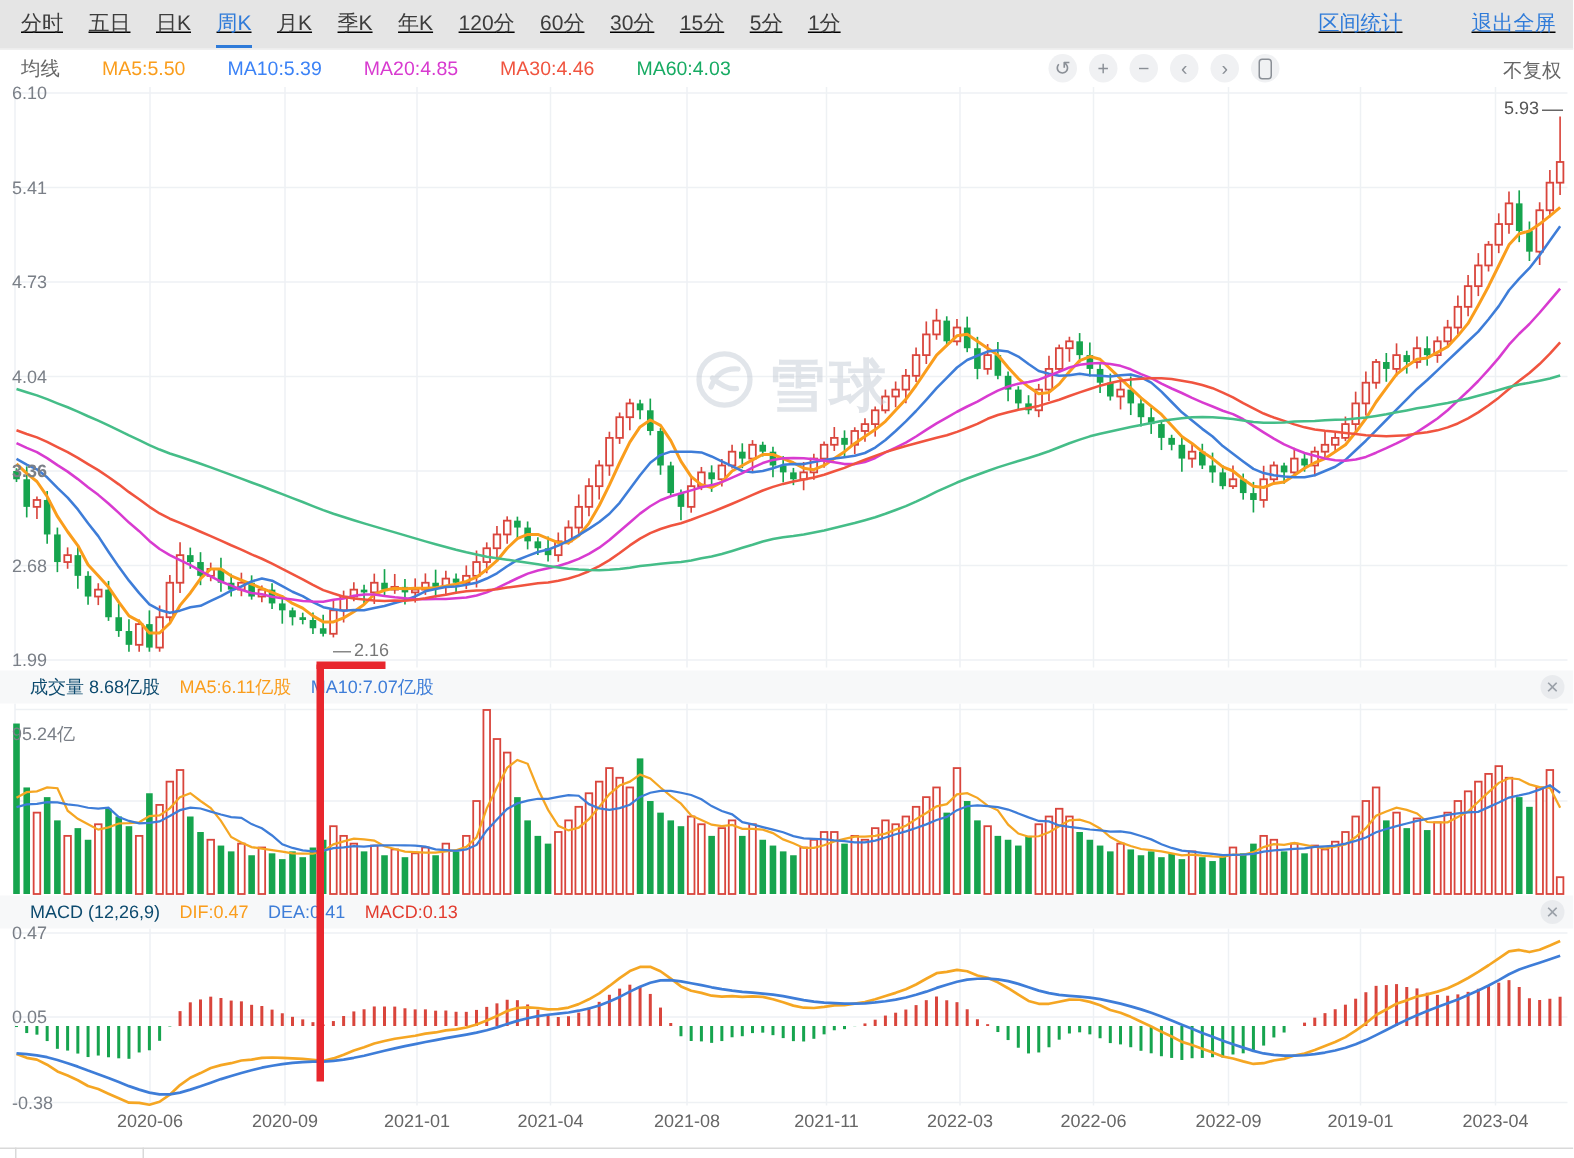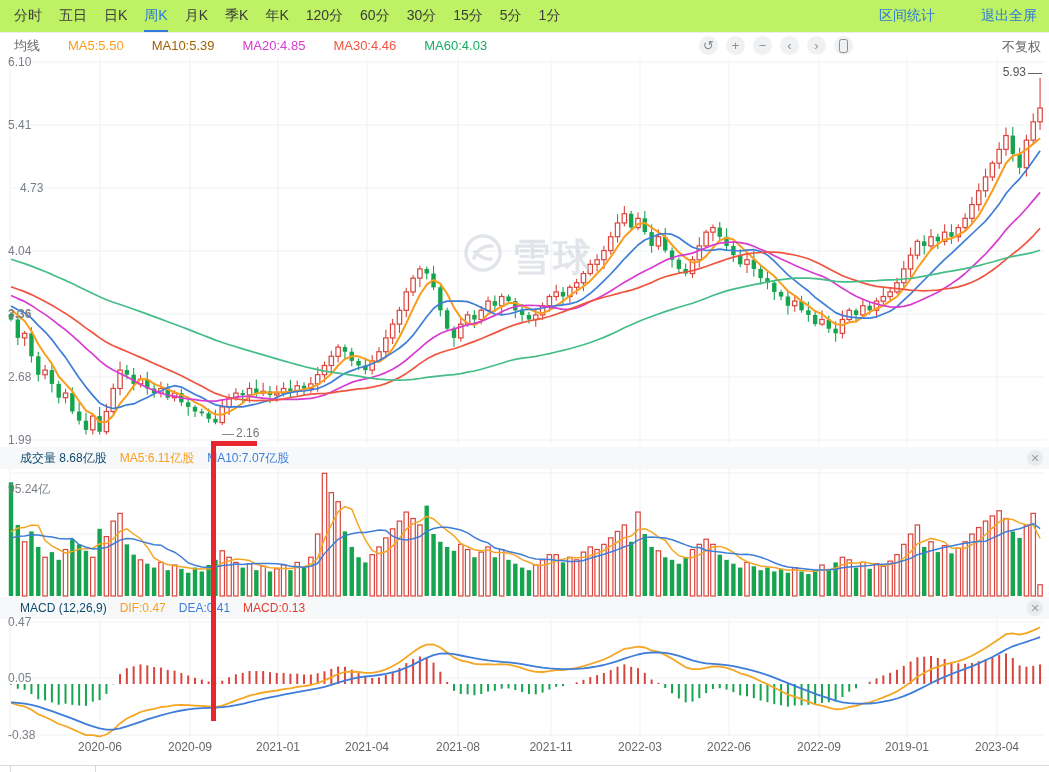--- a/index.html
+++ b/index.html
@@ -1,21 +1,21 @@
 <!DOCTYPE html>
 <html><head>
 <meta charset="utf-8">
 <style>
   html,body{margin:0;padding:0;background:#fff;}
   body{font-family:"Liberation Sans","DejaVu Sans",sans-serif;-webkit-font-smoothing:antialiased;}
   #app{position:relative;width:1049px;height:772px;background:#fff;overflow:hidden;}
 
   
-  .tabbar{position:absolute;left:0;top:0;width:1049px;height:33px;background:#bef264;
-          border-bottom:1px solid #ededed;display:flex;align-items:stretch;box-sizing:border-box;}
+  .tabbar{position:absolute;left:0;top:0;width:1049px;height:33px;background:#e5e5e5;
+          border-bottom:1px solid #ededed;display:flex;align-items:stretch;box-sizing:border-box;text-decoration:underline;}
   .tabs{display:flex;align-items:stretch;padding-left:14px;}
   .tab{display:flex;align-items:center;margin-right:17px;font-size:14px;color:#3c3c3c;cursor:pointer;
        border-bottom:2px solid transparent;box-sizing:border-box;padding-top:2px;}
   .tab.active{color:#2f7bd9;border-bottom-color:#2f7bd9;}
   .toplinks{margin-left:auto;display:flex;align-items:center;padding-right:12px;gap:28px;}
   .toplink{font-size:14px;color:#2f7bd9;margin-left:18px;cursor:pointer;}
 
   
   .marow{position:absolute;left:0;top:33px;width:1049px;height:25px;display:flex;align-items:center;font-size:13px;}
   .marow .title{color:#666;margin-left:14px;}
@@ -76,21 +76,21 @@
         <div class="tab">1分</div>
       </div>
     <div class="toplinks" id="toplinks">
         <span class="toplink">区间统计</span>
         <span class="toplink">退出全屏</span>
       </div>
   </div>
 
   <div class="marow">
     <span class="title">均线</span>
-    <span id="ma-items"><span class="ma-item" style="color: rgb(250, 157, 28);">MA5:5.50</span><span class="ma-item" style="color: #a16207;">MA10:5.39</span><span class="ma-item" style="color: rgb(216, 59, 208);">MA20:4.85</span><span class="ma-item" style="color: rgb(240, 84, 63);">MA30:4.46</span><span class="ma-item" style="color: rgb(23, 171, 99);">MA60:4.03</span></span>
+    <span id="ma-items"><span class="ma-item" style="color: rgb(250, 157, 28);">MA5:5.50</span><span class="ma-item" style="color: #3b82f6;">MA10:5.39</span><span class="ma-item" style="color: rgb(216, 59, 208);">MA20:4.85</span><span class="ma-item" style="color: rgb(240, 84, 63);">MA30:4.46</span><span class="ma-item" style="color: rgb(23, 171, 99);">MA60:4.03</span></span>
   </div>
   <div class="controls" id="controls">
       <div class="ctrl">↺</div>
       <div class="ctrl">+</div>
       <div class="ctrl">−</div>
       <div class="ctrl">‹</div>
       <div class="ctrl">›</div>
       <div class="ctrl">
         <div class="phone"></div>
       </div>
@@ -761,21 +761,21 @@
       <line x1="1026.435" y1="684" x2="1026.435" y2="666.7232014577472" stroke="#d9453c" stroke-width="2"></line>
       <line x1="1033.25" y1="684" x2="1033.25" y2="665.7952036775152" stroke="#d9453c" stroke-width="2"></line>
       <line x1="1040.065" y1="684" x2="1040.065" y2="664.4266379847653" stroke="#d9453c" stroke-width="2"></line>
       <polyline points="11.0,702.6 17.8,705.2 24.6,706.4 31.4,709.8 38.3,714.3 45.1,717.0 51.9,720.2 58.7,724.0 65.5,726.0 72.3,729.1 79.2,732.2 86.0,735.1 92.8,735.2 99.6,736.5 106.4,734.5 113.2,729.8 120.0,723.4 126.9,718.5 133.7,715.4 140.5,712.0 147.3,710.1 154.1,708.8 160.9,707.0 167.7,706.4 174.6,705.2 181.4,705.0 188.2,705.2 195.0,705.6 201.8,705.9 208.6,706.5 215.5,707.2 222.3,705.6 229.1,703.1 235.9,700.3 242.7,698.2 249.5,695.7 256.3,694.0 263.2,692.5 270.0,691.5 276.8,690.5 283.6,689.1 290.4,688.3 297.2,686.9 304.0,686.2 310.9,685.0 317.7,683.0 324.5,680.4 331.3,677.4 338.1,674.0 344.9,672.0 351.8,671.6 358.6,672.0 365.4,672.9 372.2,672.8 379.0,671.7 385.8,669.4 392.6,666.2 399.5,662.2 406.3,657.3 413.1,652.1 419.9,647.4 426.7,644.6 433.5,644.5 440.3,647.5 447.2,652.4 454.0,657.6 460.8,660.5 467.6,661.9 474.4,663.8 481.2,664.4 488.1,664.1 494.9,664.6 501.7,664.2 508.5,664.6 515.3,666.2 522.1,668.2 528.9,670.4 535.8,671.8 542.6,672.0 549.4,671.2 556.2,670.2 563.0,670.1 569.8,669.1 576.6,668.0 583.5,666.2 590.3,664.0 597.1,661.9 603.9,659.5 610.7,656.3 617.5,652.5 624.4,648.8 631.2,647.9 638.0,646.6 644.8,647.5 651.6,650.3 658.4,651.8 665.2,654.9 672.1,658.8 678.9,663.1 685.7,667.3 692.5,669.2 699.3,669.2 706.1,667.8 712.9,666.4 719.8,666.5 726.6,667.9 733.4,670.2 740.2,673.3 747.0,675.2 753.8,677.9 760.7,681.2 767.5,684.3 774.3,687.8 781.1,691.0 787.9,694.6 794.7,696.7 801.5,699.2 808.4,701.6 815.2,704.3 822.0,705.7 828.8,707.6 835.6,709.3 842.4,708.8 849.2,707.0 856.1,705.9 862.9,703.7 869.7,702.3 876.5,700.0 883.3,697.4 890.1,694.7 897.0,691.4 903.8,687.1 910.6,682.2 917.4,676.7 924.2,673.0 931.0,669.2 937.8,666.9 944.7,664.3 951.5,662.9 958.3,661.1 965.1,658.8 971.9,655.7 978.7,652.0 985.5,647.9 992.4,643.5 999.2,638.9 1006.0,634.2 1012.8,633.3 1019.6,634.7 1026.4,633.2 1033.3,630.4 1040.1,627.3" fill="none" stroke="#f5a623" stroke-width="1.8" stroke-linejoin="round"></polyline>
       <polyline points="11.0,702.3 17.8,702.8 24.6,703.6 31.4,704.8 38.3,706.7 45.1,708.8 51.9,711.1 58.7,713.7 65.5,716.1 72.3,718.7 79.2,721.4 86.0,724.1 92.8,726.4 99.6,728.4 106.4,729.6 113.2,729.6 120.0,728.4 126.9,726.4 133.7,724.2 140.5,721.8 147.3,719.4 154.1,717.3 160.9,715.3 167.7,713.5 174.6,711.8 181.4,710.5 188.2,709.4 195.0,708.6 201.8,708.1 208.6,707.8 215.5,707.7 222.3,707.2 229.1,706.4 235.9,705.2 242.7,703.8 249.5,702.2 256.3,700.5 263.2,698.9 270.0,697.4 276.8,696.1 283.6,694.7 290.4,693.4 297.2,692.1 304.0,690.9 310.9,689.7 317.7,688.4 324.5,686.8 331.3,684.9 338.1,682.7 344.9,680.6 351.8,678.8 358.6,677.4 365.4,676.5 372.2,675.8 379.0,675.0 385.8,673.8 392.6,672.3 399.5,670.3 406.3,667.7 413.1,664.6 419.9,661.1 426.7,657.8 433.5,655.2 440.3,653.6 447.2,653.4 454.0,654.2 460.8,655.5 467.6,656.8 474.4,658.2 481.2,659.4 488.1,660.4 494.9,661.2 501.7,661.8 508.5,662.4 515.3,663.1 522.1,664.1 528.9,665.4 535.8,666.7 542.6,667.7 549.4,668.4 556.2,668.8 563.0,669.1 569.8,669.1 576.6,668.9 583.5,668.3 590.3,667.5 597.1,666.4 603.9,665.0 610.7,663.2 617.5,661.1 624.4,658.6 631.2,656.5 638.0,654.5 644.8,653.1 651.6,652.5 658.4,652.4 665.2,652.9 672.1,654.1 678.9,655.9 685.7,658.2 692.5,660.4 699.3,662.1 706.1,663.3 712.9,663.9 719.8,664.4 726.6,665.1 733.4,666.1 740.2,667.6 747.0,669.1 753.8,670.9 760.7,672.9 767.5,675.2 774.3,677.7 781.1,680.4 787.9,683.2 794.7,685.9 801.5,688.6 808.4,691.2 815.2,693.8 822.0,696.2 828.8,698.4 835.6,700.6 842.4,702.3 849.2,703.2 856.1,703.7 862.9,703.7 869.7,703.5 876.5,702.8 883.3,701.7 890.1,700.3 897.0,698.5 903.8,696.2 910.6,693.4 917.4,690.1 924.2,686.7 931.0,683.2 937.8,679.9 944.7,676.8 951.5,674.0 958.3,671.4 965.1,668.9 971.9,666.3 978.7,663.4 985.5,660.3 992.4,657.0 999.2,653.4 1006.0,649.5 1012.8,646.3 1019.6,644.0 1026.4,641.8 1033.3,639.5 1040.1,637.1" fill="none" stroke="#3e7dd8" stroke-width="1.8" stroke-linejoin="round"></polyline>
     </svg>
 
   <div id="price-ylabels">
       <div class="ylabel" style="top: 62px;">6.10</div>
       <div class="ylabel" style="top: 125px;">5.41</div>
-      <div class="ylabel" style="top: 188px; margin-left: 12px;">4.73</div>
+      <div class="ylabel" style="top: 188px;">4.73</div>
       <div class="ylabel" style="top: 251px;">4.04</div>
       <div class="ylabel" style="top: 314px; font-weight: bold;">3.36</div>
       <div class="ylabel" style="top: 377px;">2.68</div>
       <div class="ylabel" style="top: 440px;">1.99</div>
     </div>
 
   <div class="wm">
     <svg width="42" height="42" viewBox="0 0 42 42" style="position:static">
       <circle cx="21" cy="21" r="17" fill="none" stroke="#c5ccd6" stroke-width="3.5"></circle>
       <path d="M12 26 Q17 13 30 14 M13 20 Q22 28 29 27" fill="none" stroke="#c5ccd6" stroke-width="3.5" stroke-linecap="round"></path>

